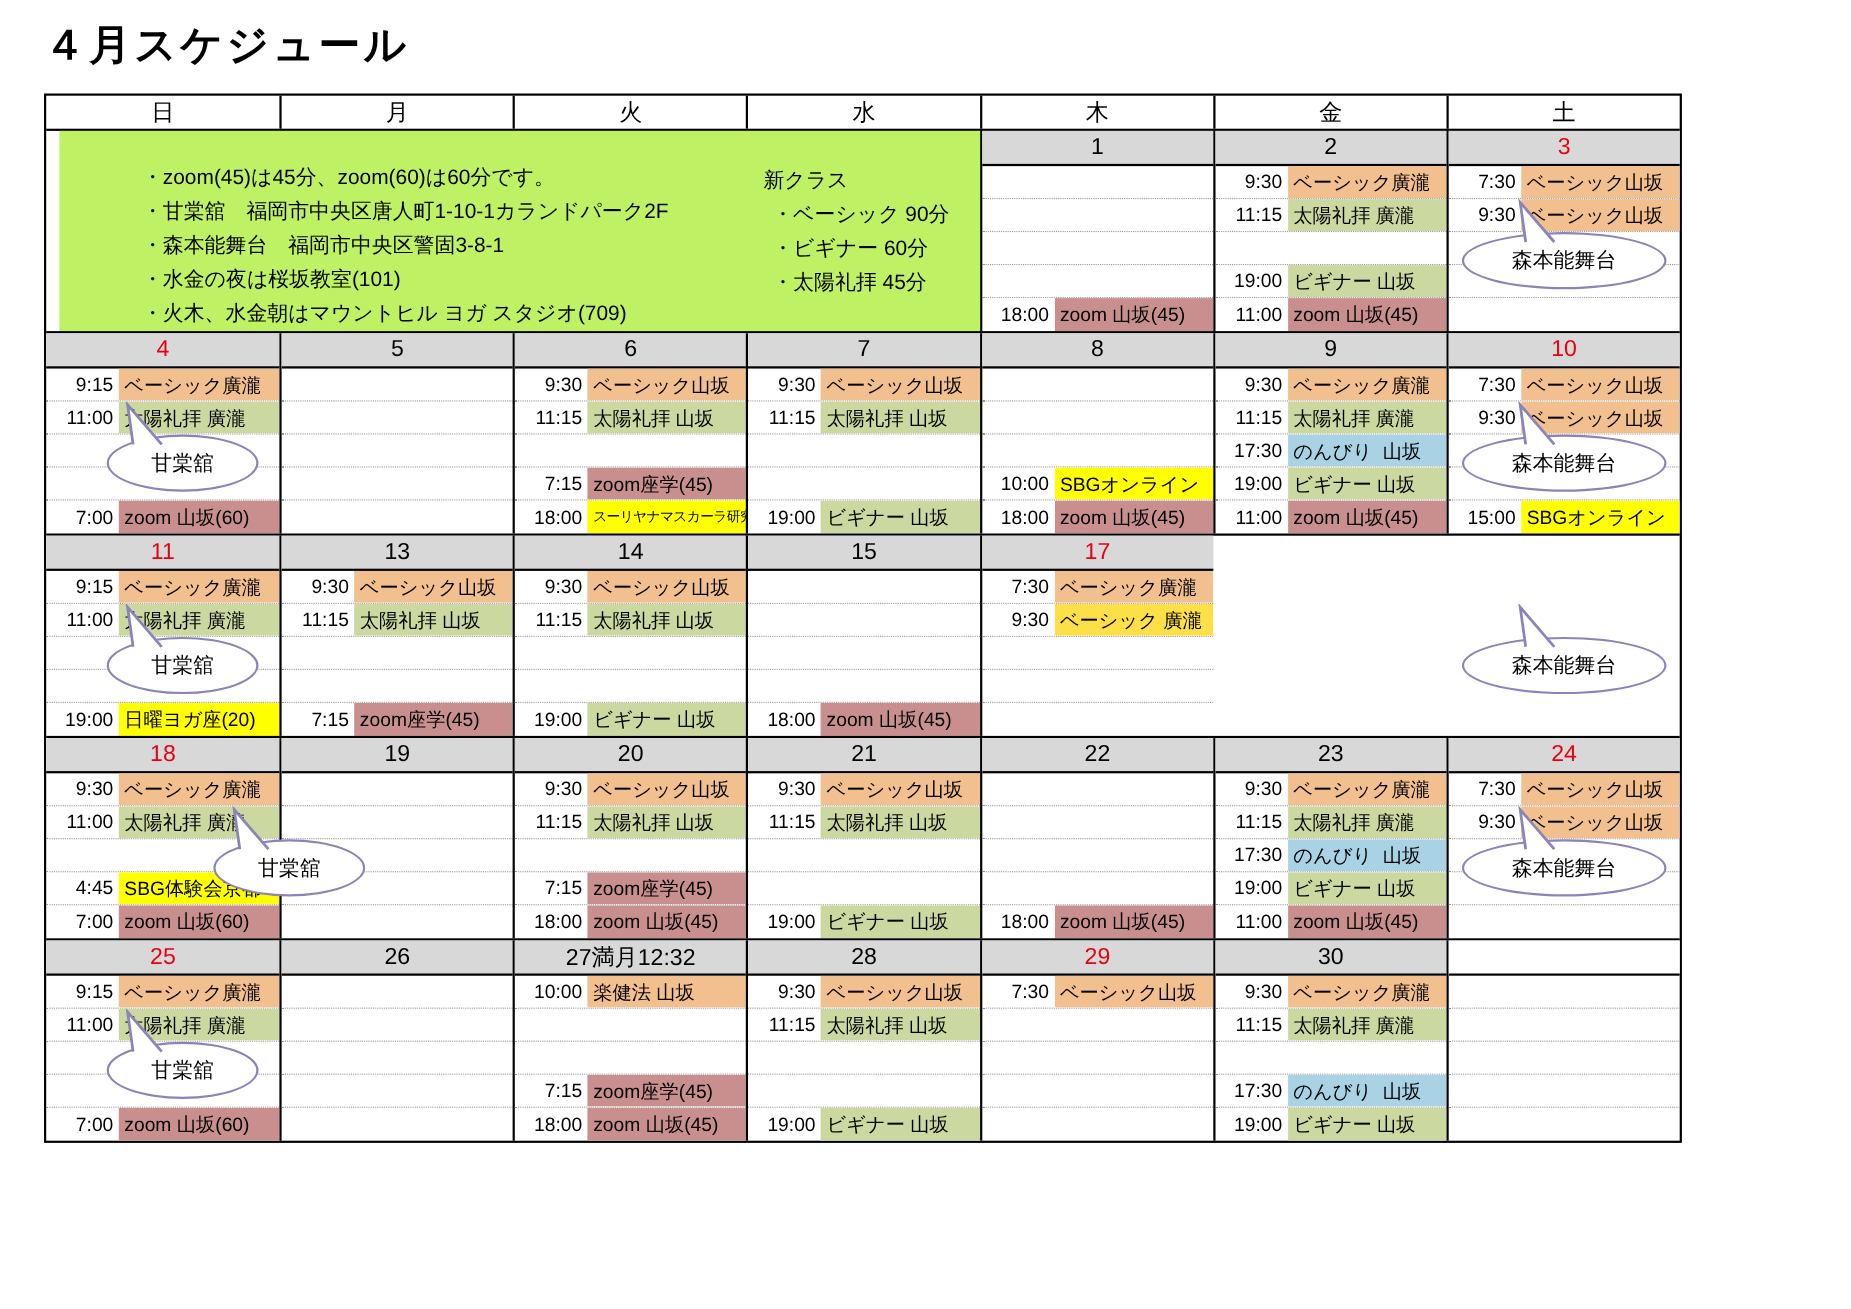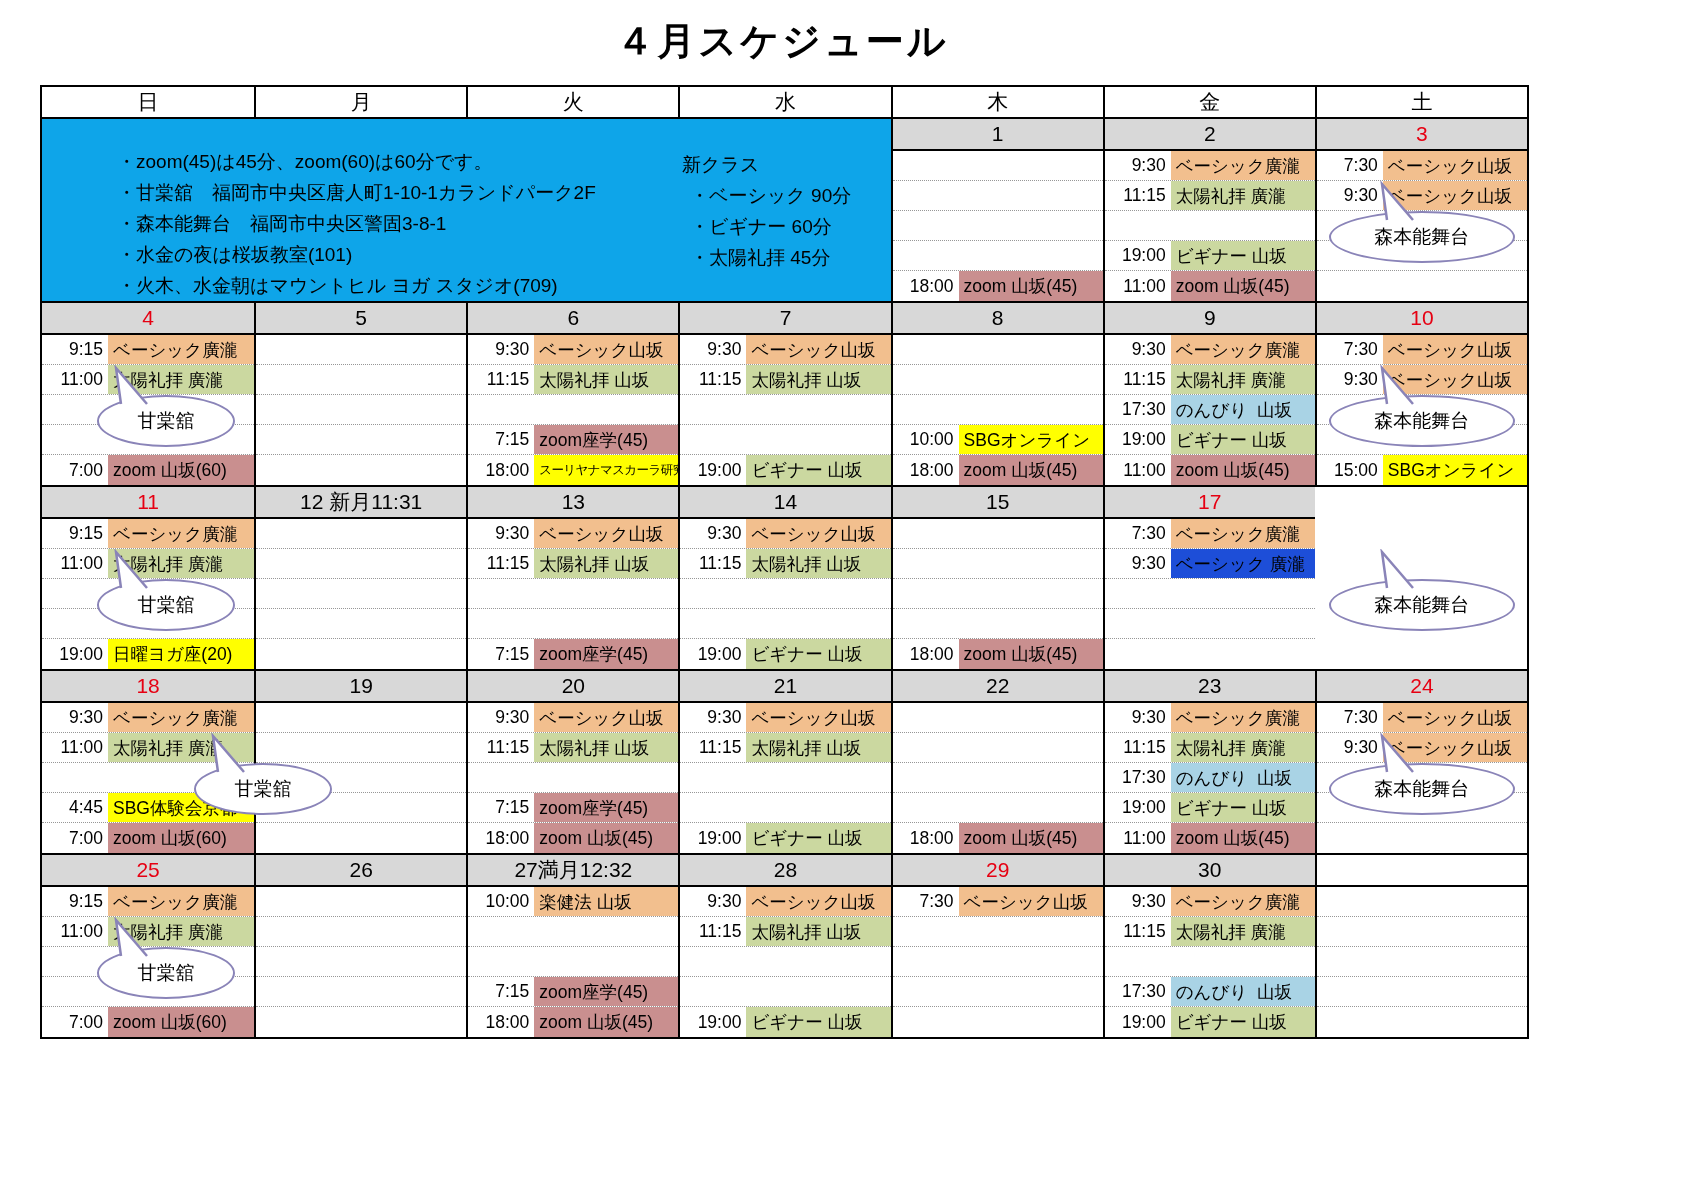--- a/index.html
+++ b/index.html
@@ -1,28 +1,28 @@
 <!DOCTYPE html>
 <html><head>
 <meta charset="utf-8">
 <style>
   html,body{margin:0;padding:0;background:#fff;}
   .page{position:relative;width:1683px;height:1190px;background:#fff;overflow:hidden;
         font-family:"Liberation Sans","DejaVu Sans",sans-serif;color:#000;}
-  .title{position:absolute;left:40px;top:16px;width:1485px;text-align:center;
+  .title{position:absolute;left:40px;top:16px;width:1485px;text-align:left;
          font-size:38px;font-weight:bold;letter-spacing:3px;}
   .cal{position:absolute;left:40px;top:85px;width:1485px;border:2.5px solid #000;background:#fff;}
   .daynames{display:grid;grid-template-columns:repeat(7,1fr);height:30px;border-bottom:2px solid #000;}
   .dayname{display:flex;align-items:center;justify-content:center;font-size:21px;border-left:2px solid #000;}
   .dayname:first-child{border-left:none;}
   .week{position:relative;display:grid;grid-template-columns:repeat(7,1fr);height:182px;}
   .week + .week{border-top:2px solid #000;}
   .daycell{display:flex;flex-direction:column;border-left:2px solid #000;min-width:0;}
   .daycell.c0{border-left:none;}
-  .infocell{grid-column:1/5;position:relative;background:#0ea5e9;}
+  .infocell{grid-column:1/5;position:relative;background:#bef264;margin-left:12px;}
   .dhead{height:32px;box-sizing:border-box;background:#d8d8d8;border-bottom:2px solid #000;
          display:flex;align-items:center;justify-content:center;font-size:21px;}
   .dhead.red{color:#e60012;}
   .dhead.blank{background:#fff;}
   .slot{height:30px;box-sizing:border-box;border-bottom:1px dotted #979797;display:flex;align-items:stretch;overflow:hidden;}
   .slot.s4{border-bottom:none;}
   .time{flex:0 0 66px;display:flex;align-items:center;justify-content:flex-end;
         padding-right:5px;box-sizing:border-box;font-size:17.5px;white-space:pre;}
   .label{flex:1;display:flex;align-items:center;padding-left:5px;font-size:17.5px;white-space:pre;}
   .label.small{font-size:12.5px;letter-spacing:-0.6px;}
@@ -248,28 +248,20 @@
             <div class="time">11:00</div>
             <div class="label" style="background: rgb(203, 216, 160);">太陽礼拝 廣瀧</div>
           </div>
           <div class="slot s2"></div>
           <div class="slot s3"></div>
           <div class="slot s4">
             <div class="time">19:00</div>
             <div class="label" style="background: rgb(255, 255, 0);">日曜ヨガ座(20)</div>
           </div>
         </div>
-        <div class="daycell c1">
-          <div class="dhead">12 新月11:31</div>
-          <div class="slot s0"></div>
-          <div class="slot s1"></div>
-          <div class="slot s2"></div>
-          <div class="slot s3"></div>
-          <div class="slot s4"></div>
-        </div>
         <div class="daycell c2">
           <div class="dhead">13</div>
           <div class="slot s0">
             <div class="time">9:30</div>
             <div class="label" style="background: rgb(242, 191, 142);">ベーシック山坂</div>
           </div>
           <div class="slot s1">
             <div class="time">11:15</div>
             <div class="label" style="background: rgb(203, 216, 160);">太陽礼拝 山坂</div>
           </div>
@@ -309,21 +301,21 @@
           </div>
         </div>
         <div class="daycell c6">
           <div class="dhead red">17</div>
           <div class="slot s0">
             <div class="time">7:30</div>
             <div class="label" style="background: rgb(242, 191, 142);">ベーシック廣瀧</div>
           </div>
           <div class="slot s1">
             <div class="time">9:30</div>
-            <div class="label" style="background: #1d4ed8;">ベーシック 廣瀧</div>
+            <div class="label" style="background: #fde047;">ベーシック 廣瀧</div>
           </div>
           <div class="slot s2"></div>
           <div class="slot s3"></div>
           <div class="slot s4"></div>
         </div>
         <div class="bubble" style="left: 55px; top: 92px; width: 138px; height: 52px;">
           <div class="ellipse">甘棠舘</div>
           <svg width="46" height="40" viewBox="0 0 46 40" style="left: 14px; top: -30px;">
             <path d="M10 39 L5 3 L36 39" fill="#ffffff" stroke="#8a84b8" stroke-width="2.5"></path>
           </svg>

